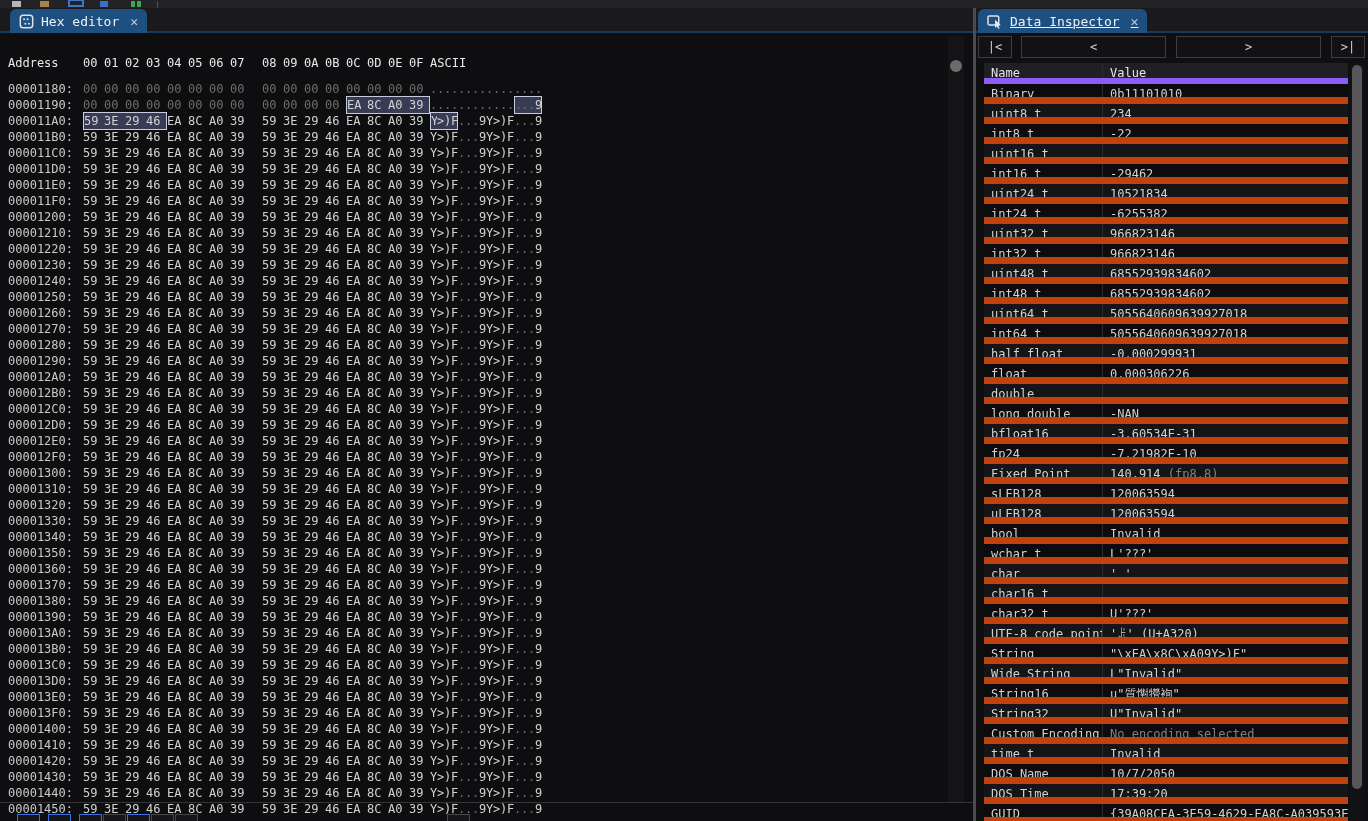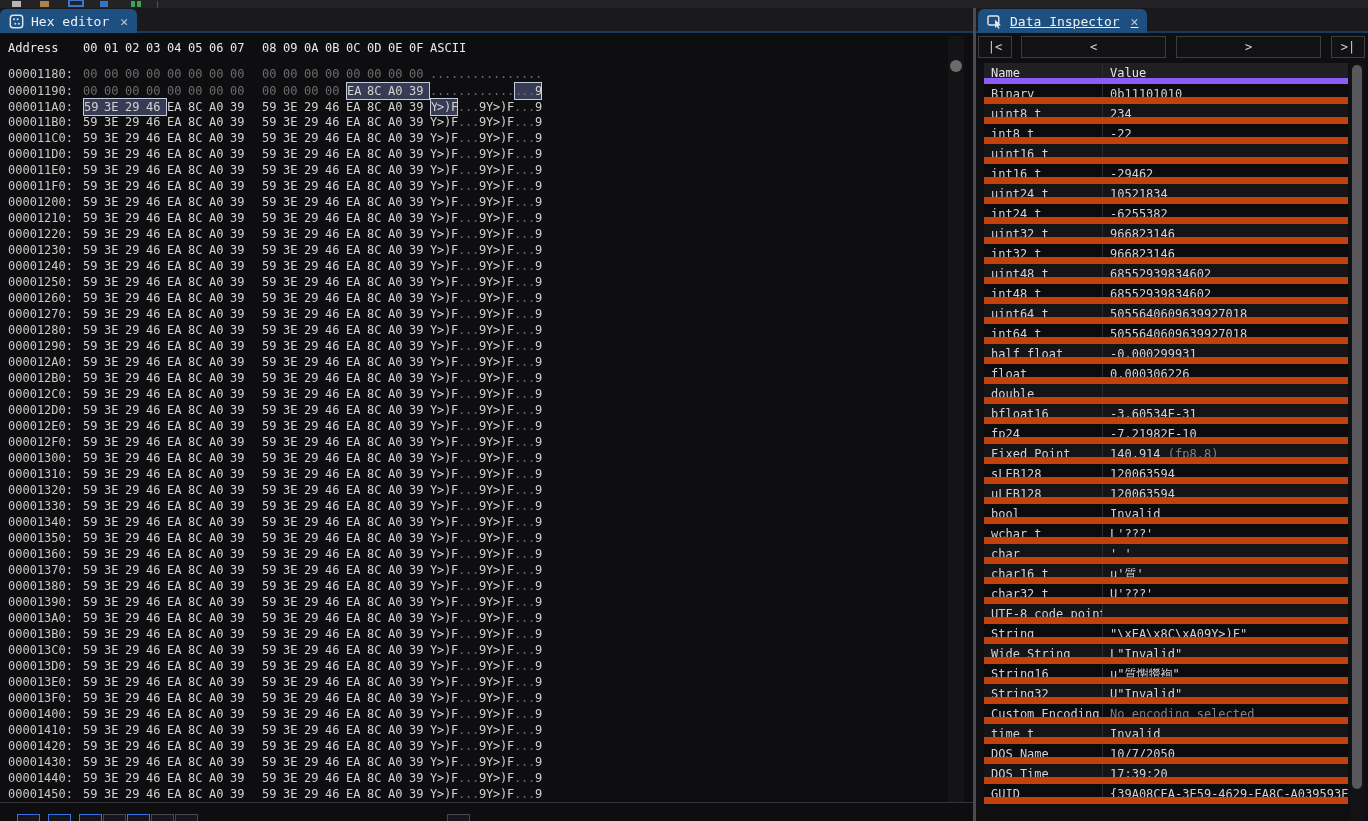--- a/index.html
+++ b/index.html
@@ -18,21 +18,21 @@
   .vsep{position:absolute;left:973px;top:8px;width:3px;height:813px;background:#4b4b4d;z-index:5;}
   
   .tabbar{position:absolute;left:0;top:0;right:0;height:25px;background:#1a1a1c;}
   .tabline{position:absolute;left:0;right:0;bottom:0;height:2px;background:#17395c;}
   .tab{position:absolute;bottom:0;height:24px;background:#1d5081;border-radius:6px 6px 0 0;
        display:flex;align-items:center;padding:0 9px;gap:7px;color:#eef1f5;font-size:13px;z-index:2;cursor:pointer;}
   .tabclose{color:#c6cbd6;font-size:13px;margin-left:4px;}
   .tabicon{display:flex;align-items:center;}
   
   .hexheader{position:absolute;left:8px;top:33px;white-space:nowrap;color:#e9e9e9;}
-  .addr{display:inline-block;width:75px;}
+  .addr{display:inline-block;width:75px;margin-top:15px;}
   .byte{display:inline-block;width:21px;box-sizing:border-box;}
   .grp{margin-left:11px;}
   .hexbody{position:absolute;left:8px;top:58px;white-space:nowrap;}
   .hexrow{height:16px;line-height:16px;}
   .addrcell{color:#c9c9c9;}
   .dim{color:#6d6d6d;}
   .ach{display:inline-block;width:7px;box-sizing:border-box;}
   .sel{background:#383b54;border-top:1px solid #c7cbe0;border-bottom:1px solid #c7cbe0;}
   .selL{border-left:1px solid #c7cbe0;}
   .selR{border-right:1px solid #c7cbe0;}
@@ -64,21 +64,21 @@
     <div class="tsicon" style="left: 68px; width: 12px; border: 2px solid rgb(63, 116, 201); height: 4px;"></div>
     <div class="tsicon" style="left: 100px; width: 8px; background: rgb(59, 112, 196);"></div>
     <div class="tsicon" style="left: 131px; width: 4px; background: rgb(58, 166, 77);"></div>
     <div class="tsicon" style="left: 137px; width: 4px; background: rgb(58, 166, 77);"></div>
     <div class="tssep" style="left: 157px;"></div>
   </div>
 
 <div class="pane-left">
   <div class="tabbar">
     <div class="tabline"></div>
-    <div class="tab" style="left:0;">
+    <div class="tab" style="left:10px;">
       <span class="tabicon">
         <svg width="15" height="15" viewBox="0 0 16 16">
           <rect x="1.4" y="1.4" width="13.2" height="13.2" rx="3" fill="none" stroke="#dde2ea" stroke-width="1.6"></rect>
           <circle cx="5.4" cy="5.6" r="1.1" fill="#dde2ea"></circle>
             <circle cx="9.2" cy="5.6" r="1.1" fill="#dde2ea"></circle>
           <circle cx="6.8" cy="10.4" r="1.1" fill="#dde2ea"></circle>
             <circle cx="10.6" cy="10.4" r="1.1" fill="#dde2ea"></circle>
         </svg>
       </span>
       <span class="tabtitle">Hex editor</span>
@@ -239,20 +239,24 @@
           <span class="iname">half float</span>
           <span class="ival">-0.000299931</span>
         </div>
         <div class="irow odd">
           <span class="iname">float</span>
           <span class="ival">0.000306226</span>
         </div>
         <div class="irow even">
           <span class="iname">double</span>
         </div>
+        <div class="irow odd">
+          <span class="iname">long double</span>
+          <span class="ival">-NAN</span>
+        </div>
         <div class="irow even">
           <span class="iname">bfloat16</span>
           <span class="ival">-3.60534E-31</span>
         </div>
         <div class="irow odd">
           <span class="iname">fp24</span>
           <span class="ival">-7.21982E-10</span>
         </div>
         <div class="irow even">
           <span class="iname">Fixed Point</span>
@@ -273,28 +277,28 @@
         <div class="irow odd">
           <span class="iname">wchar_t</span>
           <span class="ival">L'???'</span>
         </div>
         <div class="irow even">
           <span class="iname">char</span>
           <span class="ival">' '</span>
         </div>
         <div class="irow even">
           <span class="iname">char16_t</span>
-          <span class="ival">u'質'</span>
         </div>
         <div class="irow odd">
           <span class="iname">char32_t</span>
           <span class="ival">U'???'</span>
         </div>
         <div class="irow even">
           <span class="iname">UTF-8 code point</span>
+          <span class="ival">'ꌠ' (U+A320)</span>
         </div>
         <div class="irow odd">
           <span class="iname">String</span>
           <span class="ival">"\xEA\x8C\xA09Y&gt;)F"</span>
         </div>
         <div class="irow even">
           <span class="iname">Wide String</span>
           <span class="ival">L"Invalid"</span>
         </div>
         <div class="irow odd">

